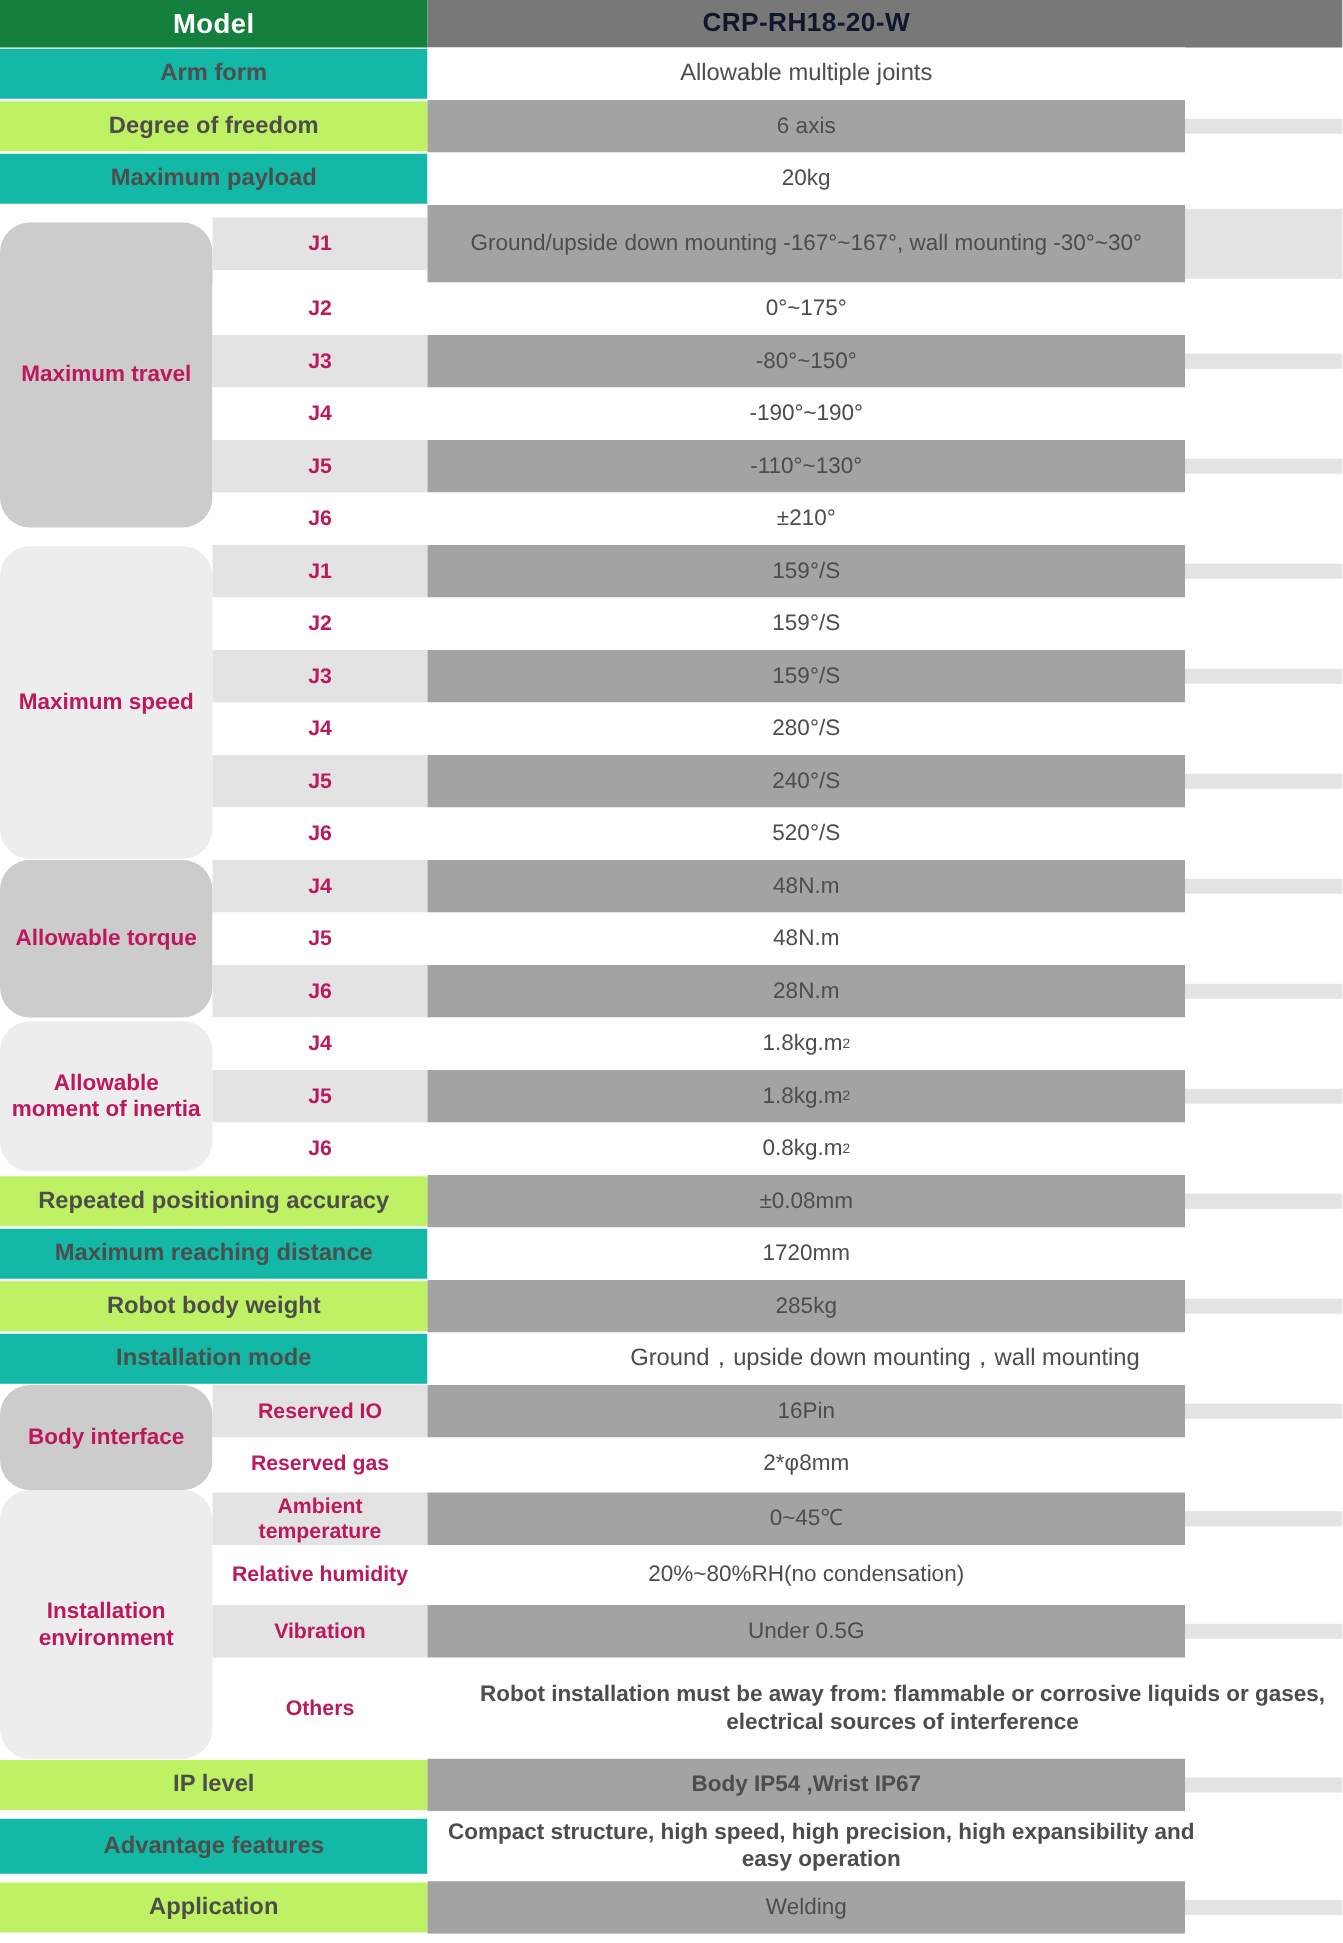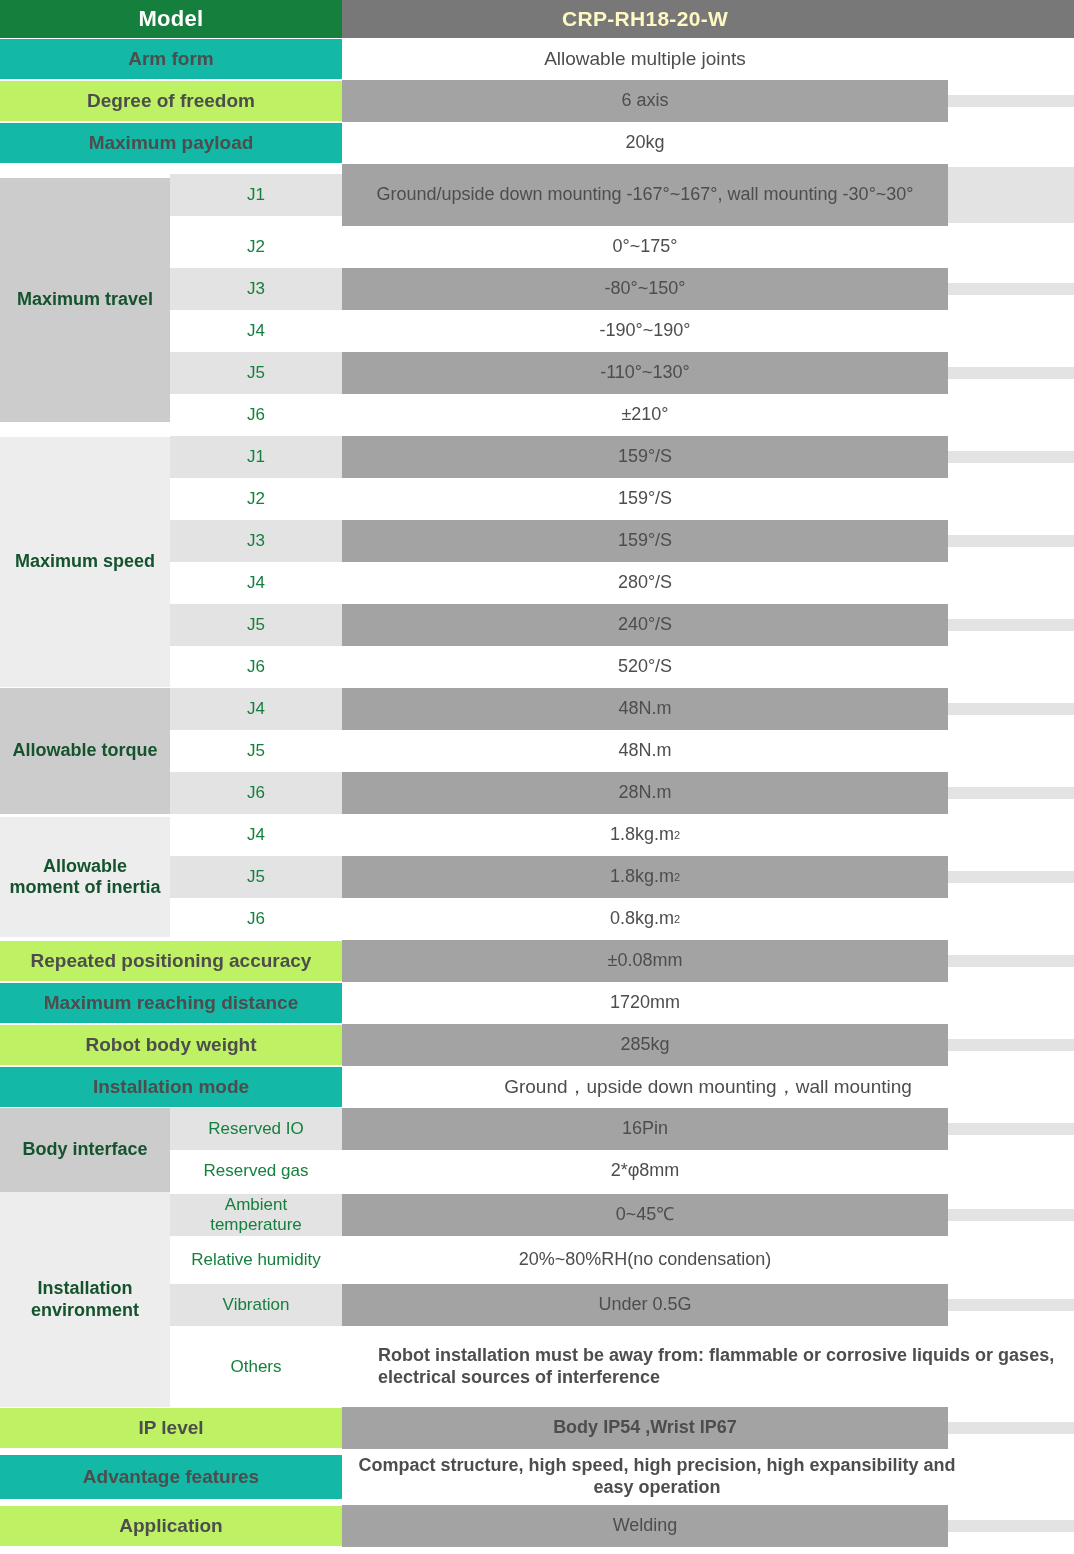--- a/index.html
+++ b/index.html
@@ -40,52 +40,53 @@
   .hdr-label {
     background: #15803d;
     color: #ffffff;
     font-size: 22px;
     font-weight: bold;
     letter-spacing: .3px;
     height: 38px;
   }
   .hdr-value {
     background: #787878;
-    color: #fef9c3;
+    color: #0f172a;
     font-size: 21px;
     font-weight: bold;
     letter-spacing: .3px;
     height: 38px;
   }
   
   .lbl {
     font-size: 19px;
     font-weight: bold;
     color: #4d4d4d;
     height: 40px;
   }
   .lbl.shade { background: #bef264; }
   .lbl.white { background: #14b8a6; }
 
   
   .grp {
     font-size: 18px;
     font-weight: bold;
-    color: #14532d;
+    color: #be185d;
     height: 100%;
     flex-direction: column;
+    border-radius: 24px;
   }
   .grp.g-dark { background: #cccccc; }
   .grp.g-light { background: #ededed; }
 
   
   .sub {
     font-size: 17px;
-    font-weight: normal;
-    color: #15803d;
+    font-weight: bold;
+    color: #be185d;
     height: 42px;
   }
   .sub.shade { background: #e3e3e3; }
   .sub.white { background: #ffffff; }
 
   
   .val {
     font-size: 18px;
     color: #4d4d4d;
     height: 42px;
@@ -489,21 +490,21 @@
         </td>
       <td>
           <div class="cell pad shade"></div>
         </td>
     </tr>
     <tr>
       <td>
           <div class="cell sub white" style="height:74px">Others</div>
         </td>
       <td colspan="2">
-          <div class="cell val bold white" style="height:74px; text-align:left; justify-content:flex-start; padding-left:36px; font-size:18px; line-height:1.22;">Robot installation must be away from: flammable or corrosive liquids or gases, electrical sources of interference</div>
+          <div class="cell val bold white" style="height:74px; text-align:center; justify-content:flex-start; padding-left:36px; font-size:18px; line-height:1.22;">Robot installation must be away from: flammable or corrosive liquids or gases, electrical sources of interference</div>
         </td>
     </tr>
 
     <tr>
       <td colspan="2">
           <div class="cell lbl shade">IP level</div>
         </td>
       <td>
           <div class="cell val bold shade">Body IP54 ,Wrist IP67</div>
         </td>

